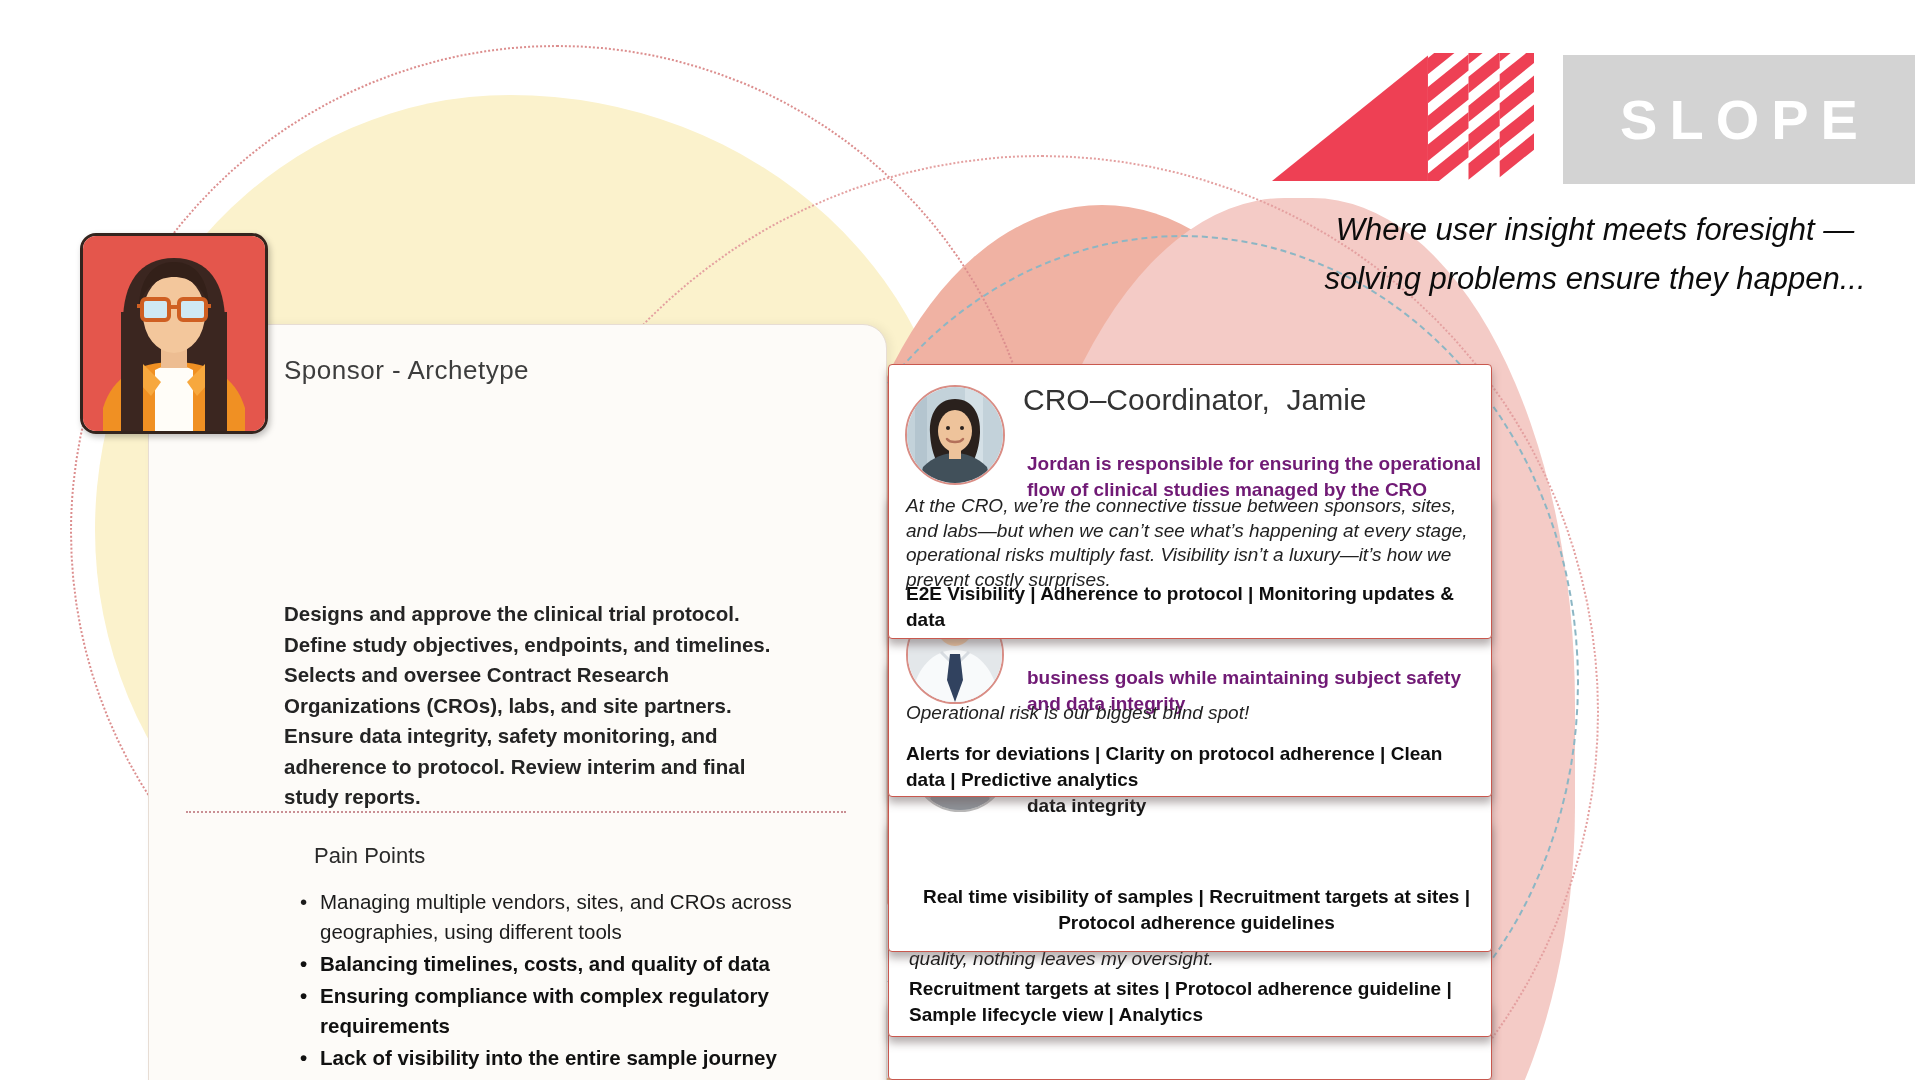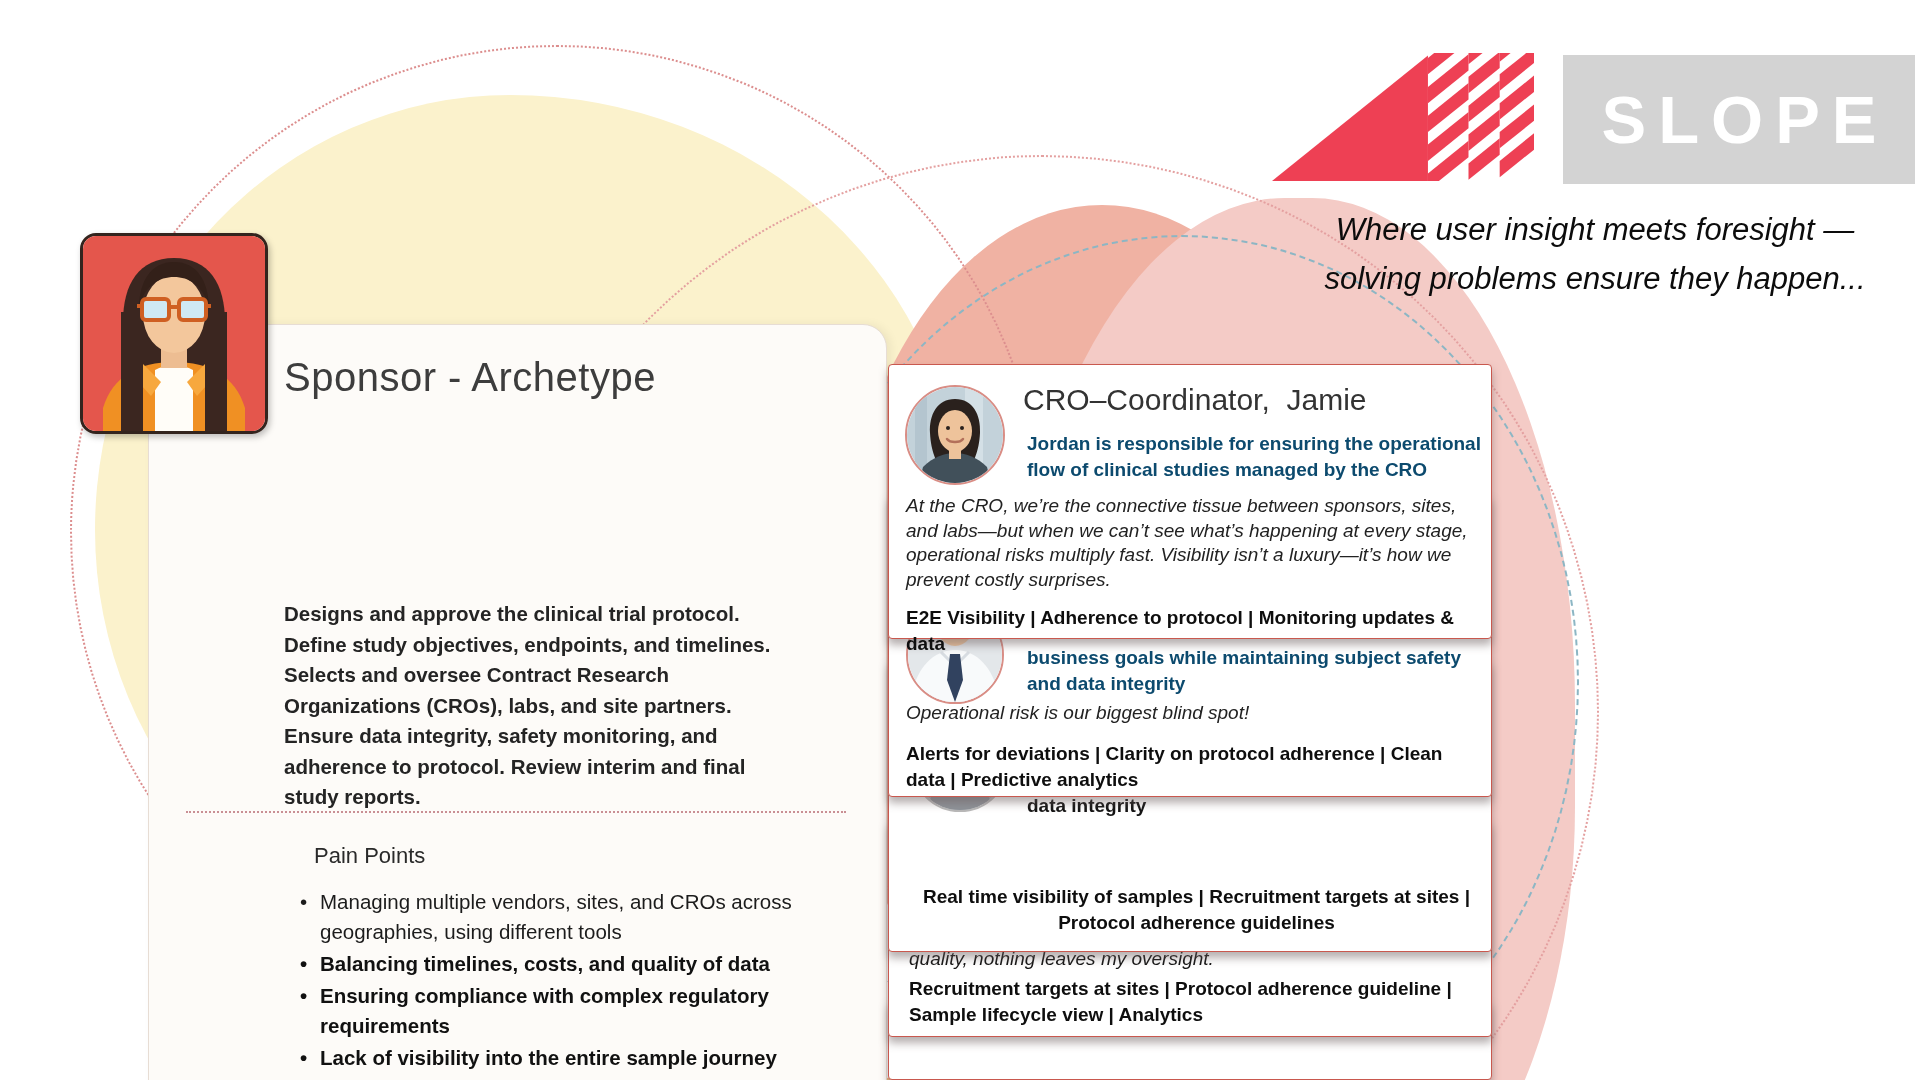--- a/index.html
+++ b/index.html
@@ -17,30 +17,30 @@
   #orange-patch{left:855px;top:1062px;width:220px;height:110px;background:#f6bc80;z-index:3;}
   .dotcircle{position:absolute;border-radius:50%;background:transparent;}
   #red-dotted-circle{left:70px;top:45px;width:970px;height:970px;border:2px dotted #dc8e8e;z-index:2;}
   #pink-dotted-circle{left:485px;top:155px;width:1110px;height:1110px;border:2px dotted #e4a0a0;z-index:2;}
   #teal-dashed-circle{left:785px;top:235px;width:790px;height:890px;border:2px dashed #8cb6c4;z-index:2;}
 
   
   #logo-stripes{left:1272px;top:53px;width:262px;height:128px;z-index:4;}
   #logo-box{left:1563px;top:55px;width:352px;height:129px;background:#d3d3d3;z-index:4;
     display:flex;align-items:center;justify-content:center;}
-  #logo-box span{color:#fff;font-weight:800;font-size:67px;letter-spacing:12px;
+  #logo-box span{color:#fff;font-weight:800;font-size:56px;letter-spacing:12px;
     font-family:"Liberation Sans",sans-serif;transform:translateX(6px);}
   #tagline{left:1285px;top:205px;width:620px;z-index:4;text-align:center;
     font-style:italic;font-size:31px;line-height:49px;color:#0c0c0c;font-weight:500;}
 
   
   #sponsor-card{left:148px;top:324px;width:737px;height:820px;background:#fdfbf8;
     border:1px solid #e7ddd4;border-radius:24px 24px 0 0;z-index:3;
     box-shadow:4px 0 10px rgba(0,0,0,0.06);}
-  #sponsor-title{position:absolute;left:135px;top:30px;font-size:40px;font-weight:300;color:#3d3d3d;letter-spacing:.5px;}
+  #sponsor-title{position:absolute;left:135px;top:30px;font-size:26px;font-weight:300;color:#3d3d3d;letter-spacing:.5px;}
   .sp-par{position:absolute;left:135px;width:505px;font-size:20.5px;line-height:30.5px;color:#242424;}
   #sponsor-p1{top:95px;}
   #sponsor-p2{top:274px;font-weight:bold;}
   #sponsor-divider{position:absolute;left:37px;top:486px;width:660px;border-top:2px dotted #c98f94;}
   #pain-title{position:absolute;left:130px;top:518px;font-size:22px;color:#2a2a2a;margin-left:35px;}
   #pain-list{position:absolute;left:159px;top:550px;width:478px;margin:12px;padding:0;list-style:none;}
   #pain-list li{position:relative;font-size:20.5px;line-height:30px;margin:0 0 2px 0;color:#1c1c1c;}
   #pain-list li::before{content:"•";position:absolute;left:-20px;top:0;}
   #pain-list li.bold{font-weight:700;color:#111;}
 
@@ -54,34 +54,34 @@
   #pcard-1{top:364px;height:273px;z-index:9;}
   #pcard-2{top:495px;height:300px;z-index:8;}
   #pcard-3{top:660px;height:290px;z-index:7;text-align:center;}
   #pcard-4{top:820px;height:215px;z-index:6;}
   #pcard-5{top:1000px;height:78px;z-index:5;}
   .photo{position:absolute;border-radius:50%;overflow:hidden;border:2px solid #d98d85;}
   #photo-1{left:16px;top:20px;width:96px;height:96px;}
   #photo-2{left:17px;top:110px;width:94px;height:94px;}
   #photo-3{left:22px;top:53px;width:94px;height:94px;border-color:#b9b9b9;}
   .pcard-title{position:absolute;left:134px;top:18px;font-size:30px;font-weight:300;color:#333;white-space:pre;}
-  .pcard-sub{position:absolute;left:138px;width:470px;font-size:19px;line-height:25.5px;font-weight:600;color:#0c4a6e;}
+  .pcard-sub{position:absolute;left:138px;width:470px;font-size:19px;line-height:25.5px;font-weight:600;color:#701a75;margin-top:20px;}
   #sub-1{top:66px;}
   #sub-2{top:149px;}
   .clip-line{position:absolute;left:138px;font-size:19px;line-height:25px;font-weight:600;color:#141414;}
   #clip-3{top:132px;}
   .pcard-quote{position:absolute;left:17px;width:575px;font-size:19px;line-height:24.5px;
     font-style:italic;color:#222;}
   #quote-1{top:129px;}
   #quote-2{top:205px;}
   #quote-3{top:162px;left:20px;}
   #quote-4{top:125px;left:20px;font-weight:400;}
   .pcard-tags{position:absolute;left:17px;width:575px;font-size:19px;line-height:25.5px;
     font-weight:700;color:#0e0e0e;}
-  #tags-1{top:240px;}
+  #tags-1{top:216px;}
   #tags-2{top:245px;}
   #tags-3{top:223px;left:20px;}
   #tags-4{top:155px;left:20px;}
 </style>
 </head>
 <body>
 
 <div id="stage">
 
   <div class="blob" id="yellow-blob"></div>

